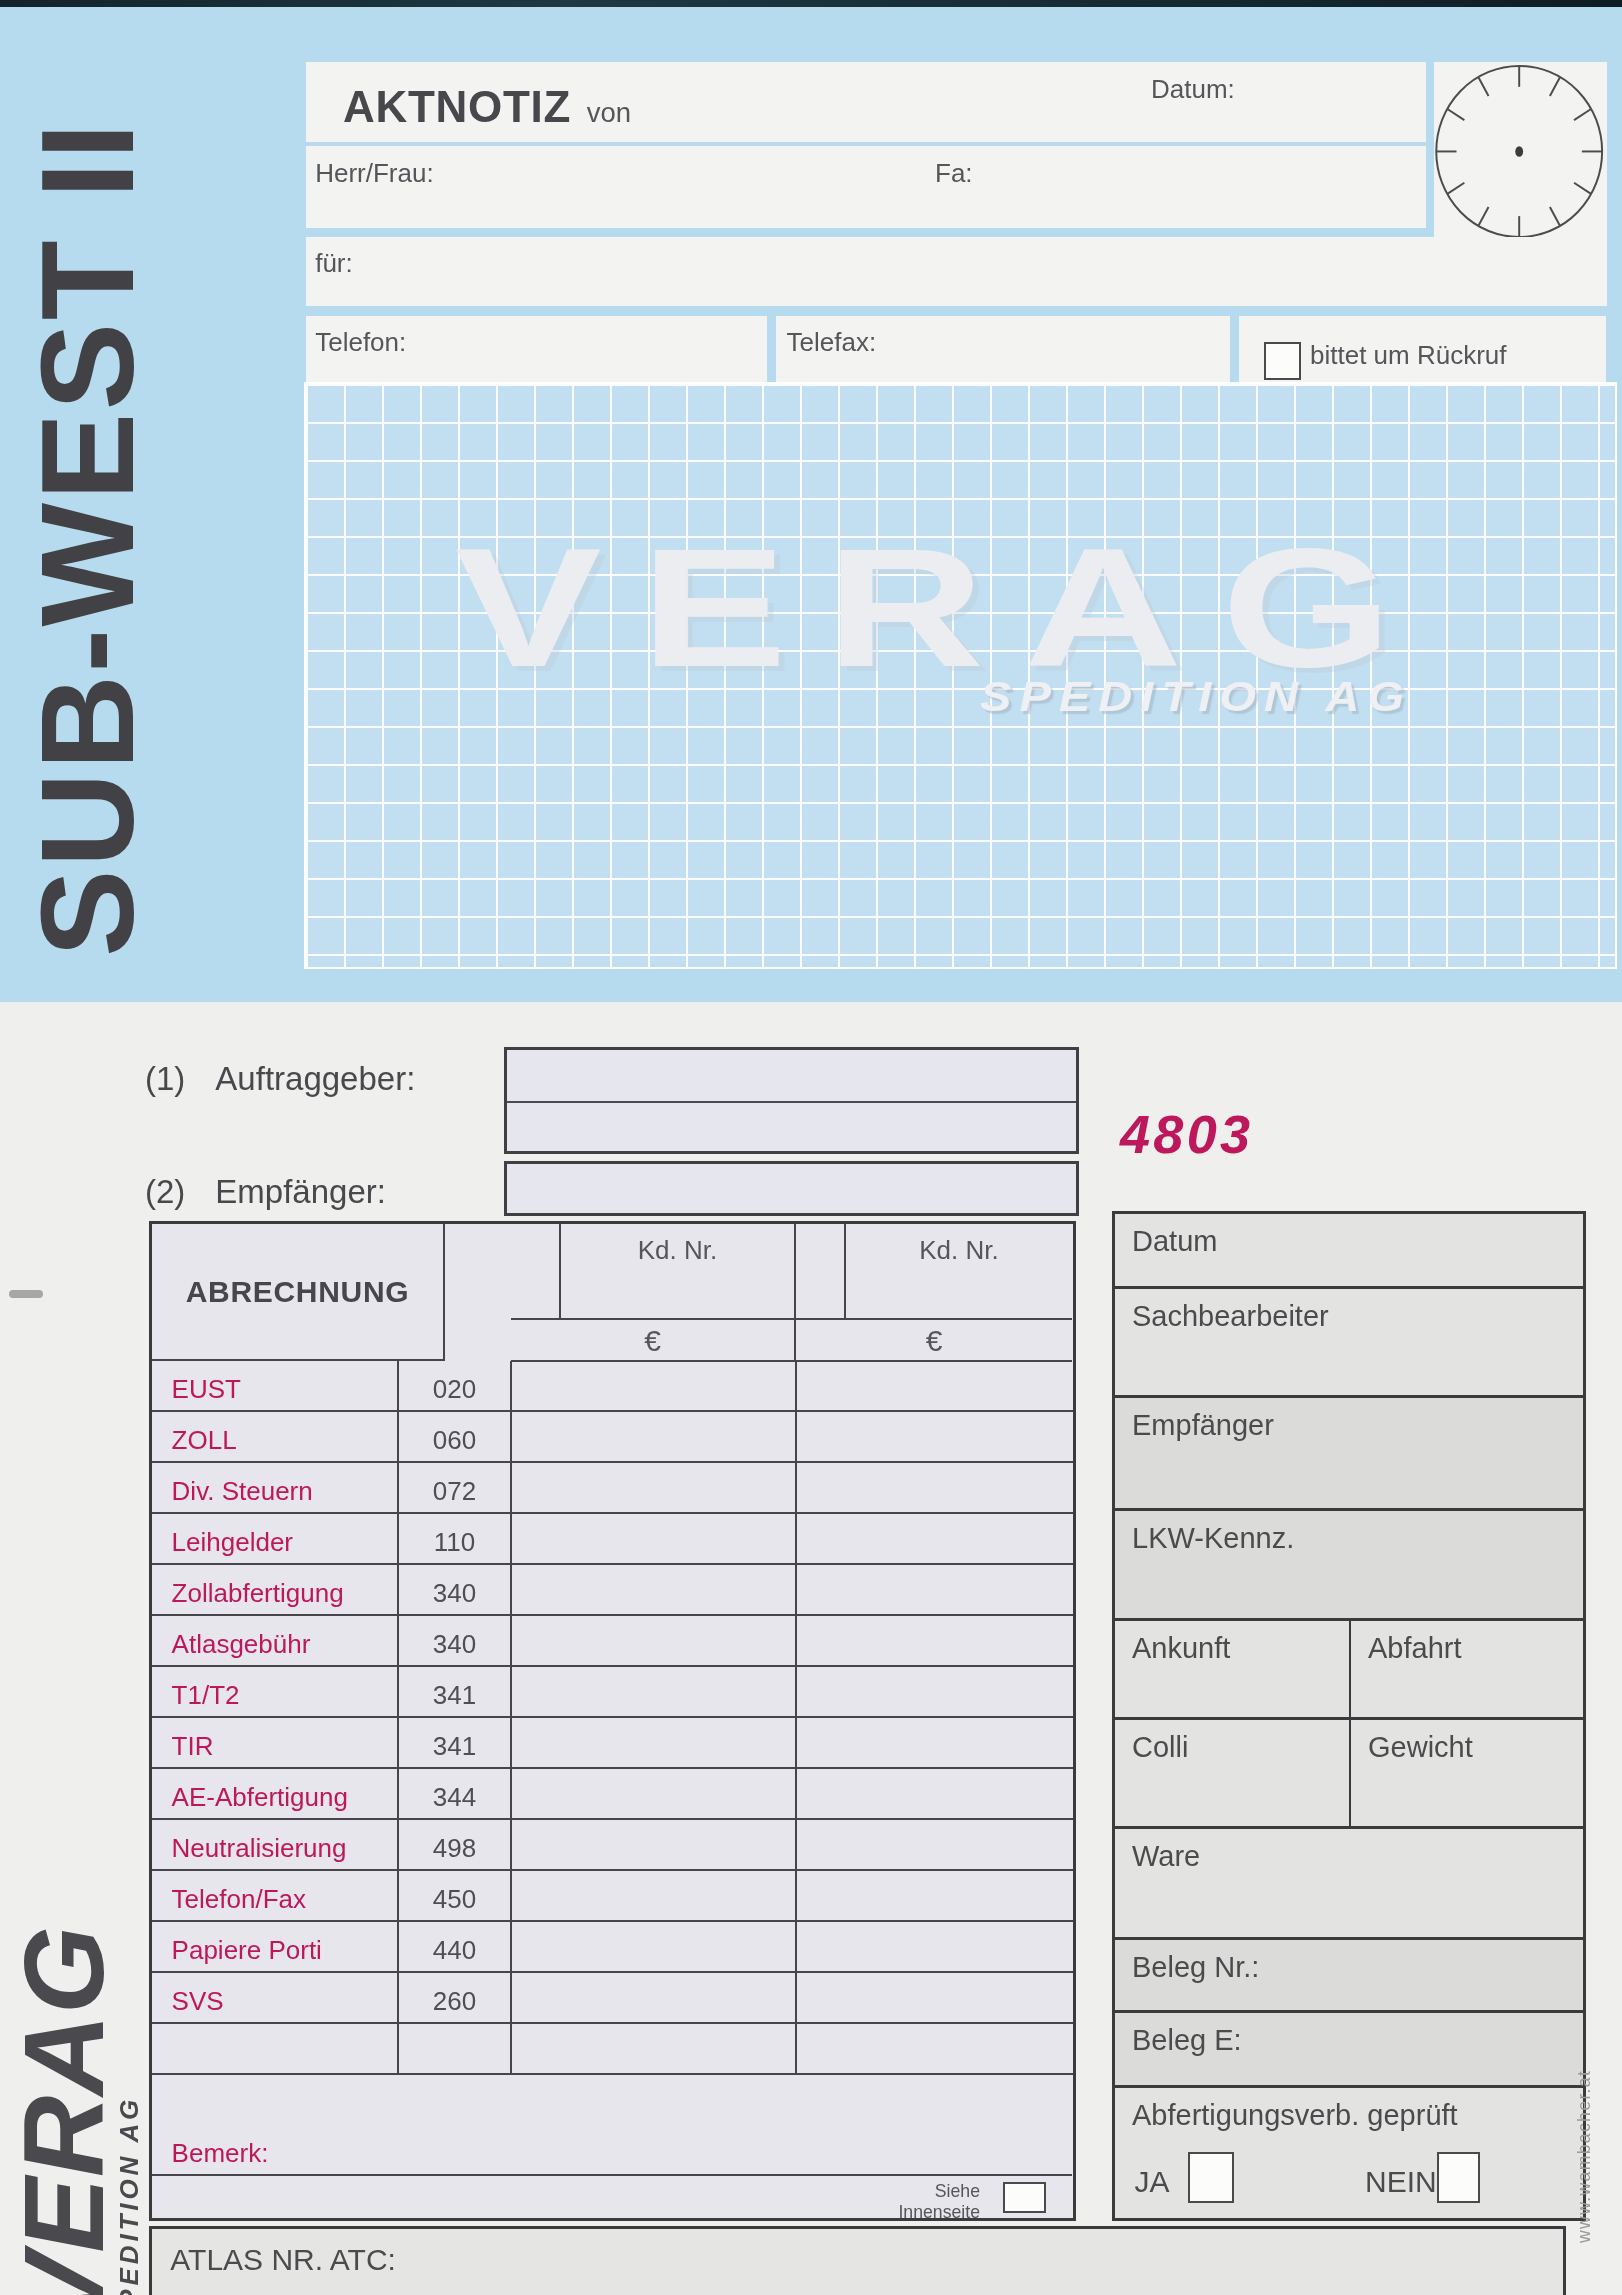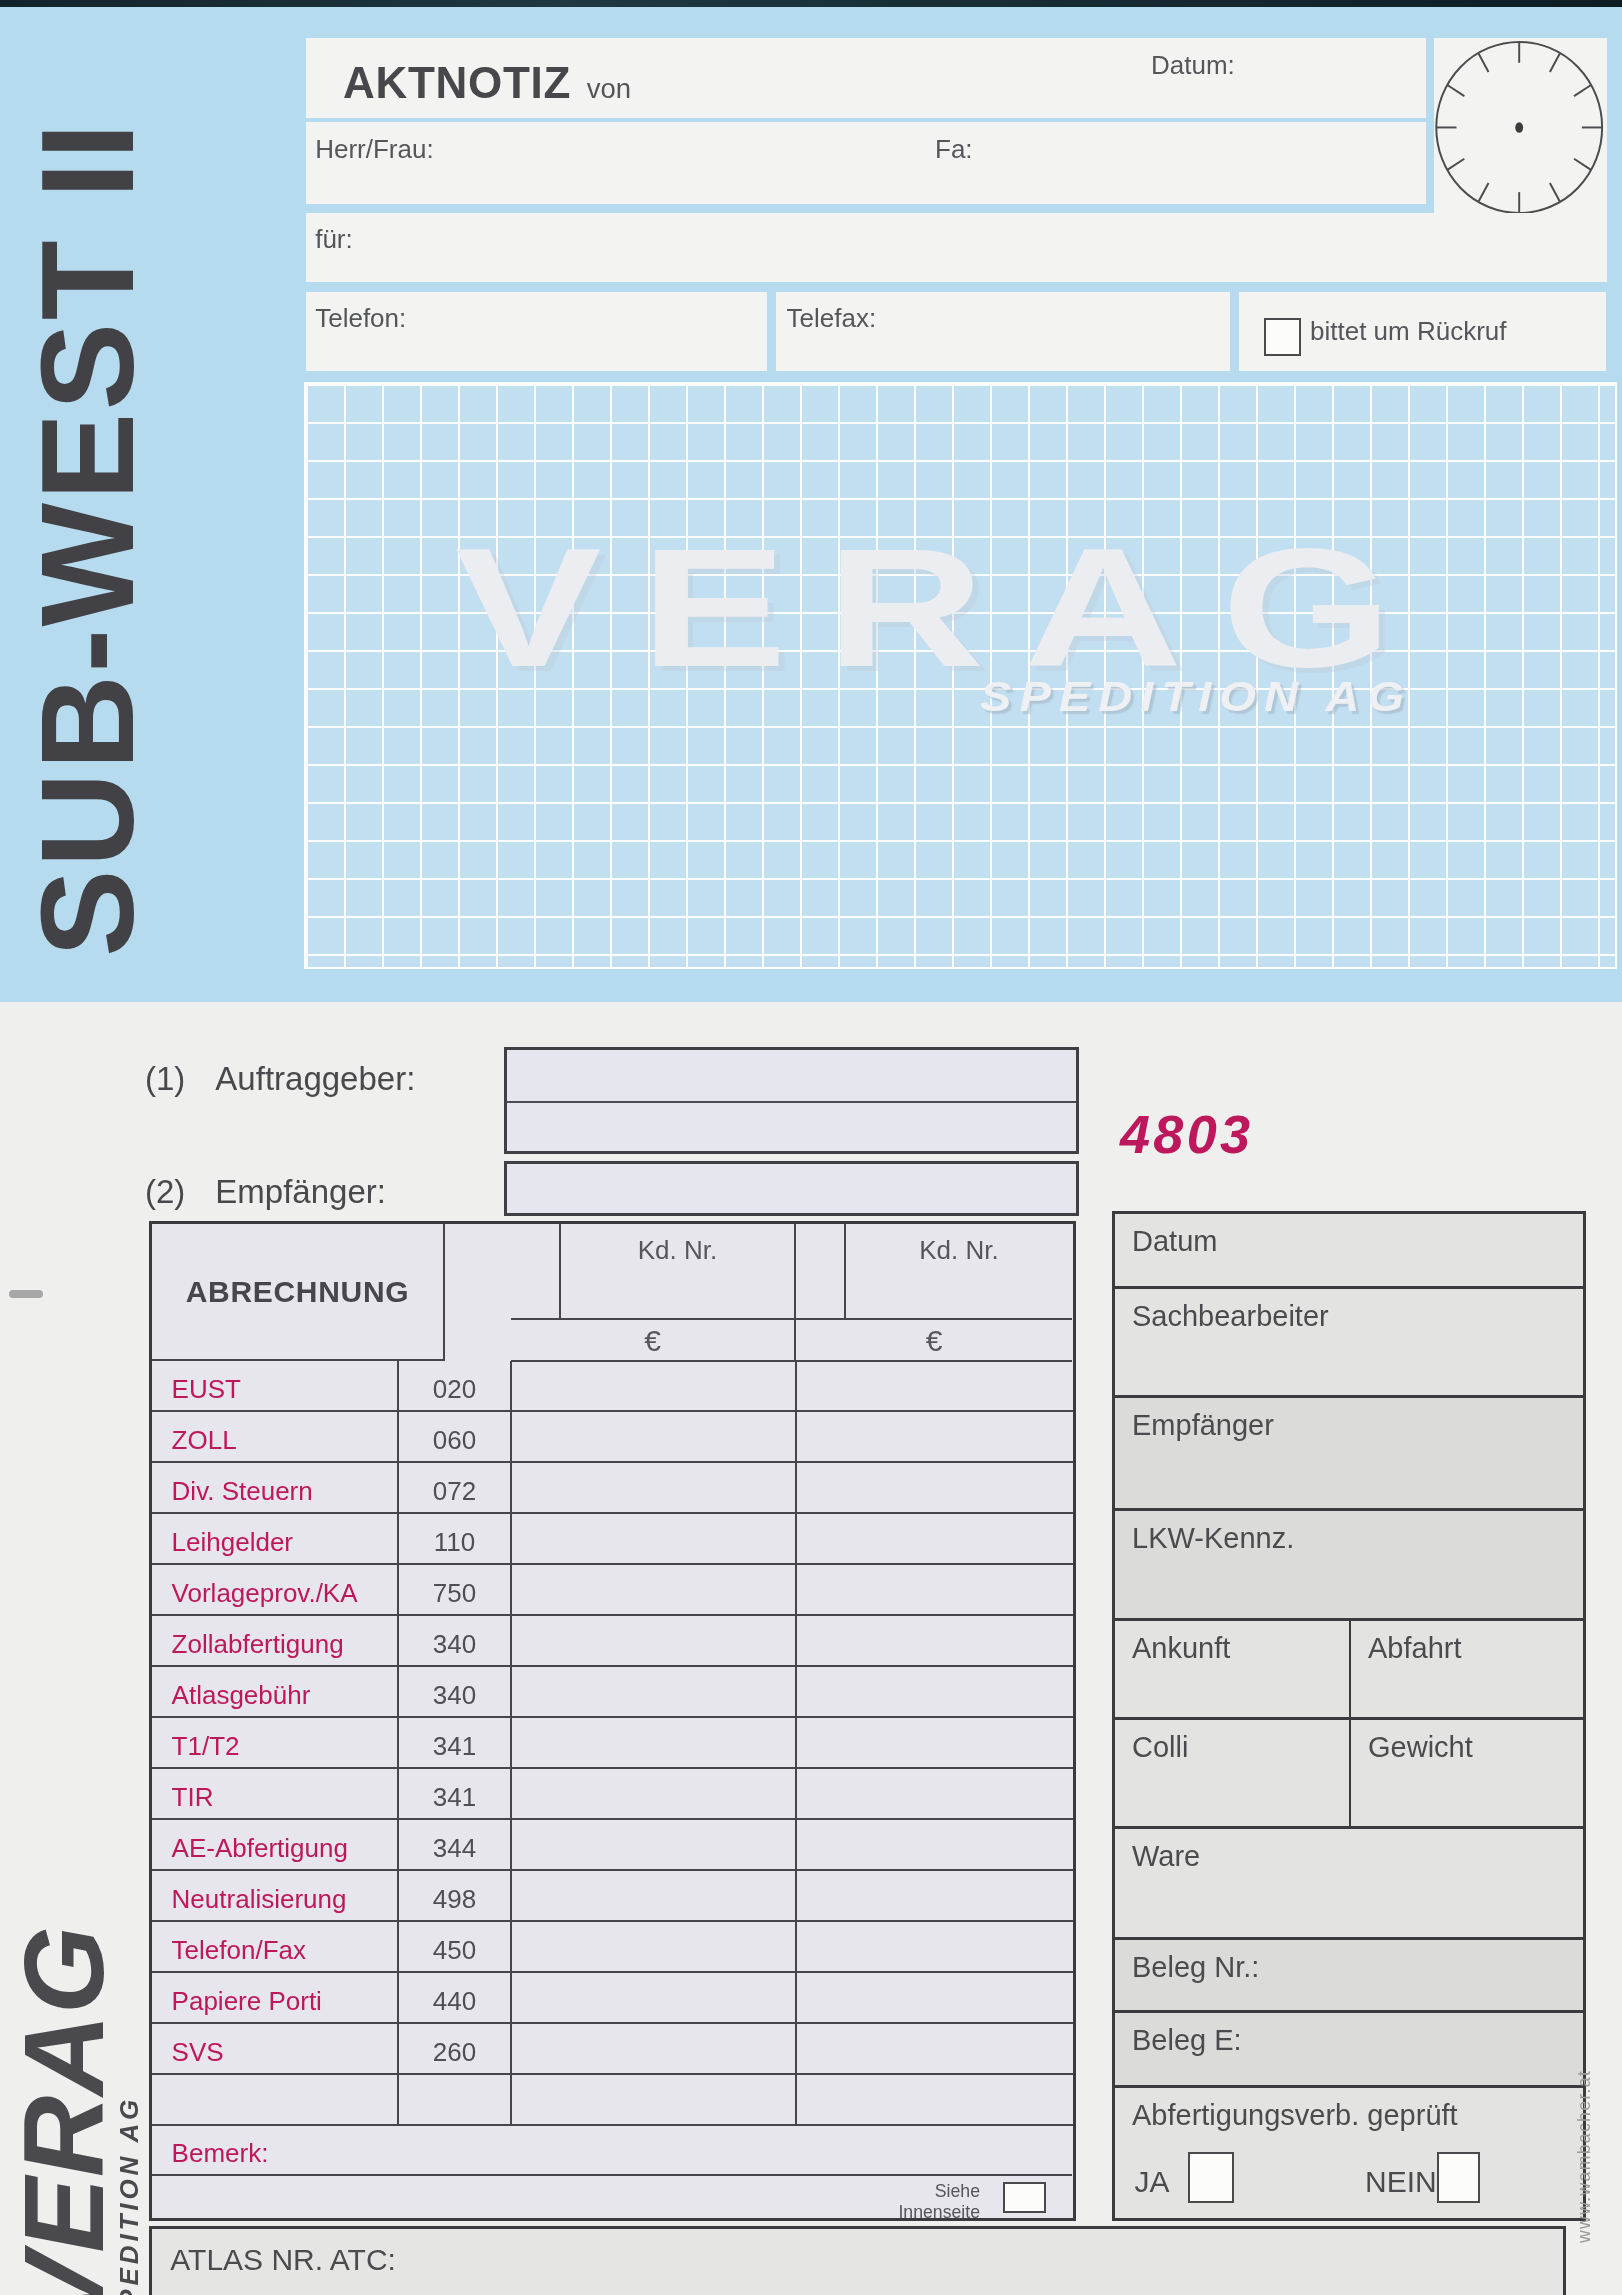--- a/index.html
+++ b/index.html
@@ -3,21 +3,21 @@
 <meta charset="utf-8">
 <style>
   html,body{margin:0;padding:0;}
   body{font-family:"Liberation Sans","DejaVu Sans",sans-serif;}
   #page{position:relative;width:1623px;height:2295px;background:#efefed;overflow:hidden;}
   
   .top-section{position:absolute;left:0;top:0;width:1623px;height:1002px;background:#b7dbee;}
   .scan-edge{position:absolute;left:0;top:0;width:1623px;height:7.2px;background:linear-gradient(90deg,#13232b,#1f3842 35%,#0e1d24);}
   .side-title{position:absolute;left:22px;top:957px;width:942px;height:137px;transform:rotate(-90deg);transform-origin:0 0;
     font-size:131px;font-weight:bold;letter-spacing:2.6px;color:#424246;line-height:1;white-space:nowrap;}
-  .wbox{position:absolute;background:#f3f3f1;box-sizing:border-box;}
+  .wbox{position:absolute;background:#f3f3f1;box-sizing:border-box;margin-top:24px;}
   .flabel{font-size:26px;color:#55565a;}
   .box-title-inner{display:flex;align-items:baseline;padding:19.6px 0 0 37px;}
   .akt{font-size:44px;font-weight:bold;color:#48484c;letter-spacing:0.7px;}
   .von{font-size:27.5px;color:#55565a;margin-left:15.7px;}
   .pos-label{position:absolute;}
   
   .clock-svg{position:absolute;left:0;top:0;}
   
   .checkbox{position:absolute;background:#fcfcfa;border:2.6px solid #4a4a4c;box-sizing:border-box;}
   
@@ -193,26 +193,20 @@
           <div></div>
         </div>
 
         <div class="trow">
           <div class="tlabel">Leihgelder</div>
           <div class="tcode">110</div>
           <div></div>
           <div></div>
         </div>
 
-        <div class="trow">
-          <div class="tlabel">Vorlageprov./KA</div>
-          <div class="tcode">750</div>
-          <div></div>
-          <div></div>
-        </div>
 
         <div class="trow">
           <div class="tlabel">Zollabfertigung</div>
           <div class="tcode">340</div>
           <div></div>
           <div></div>
         </div>
 
         <div class="trow">
           <div class="tlabel">Atlasgebühr</div>

